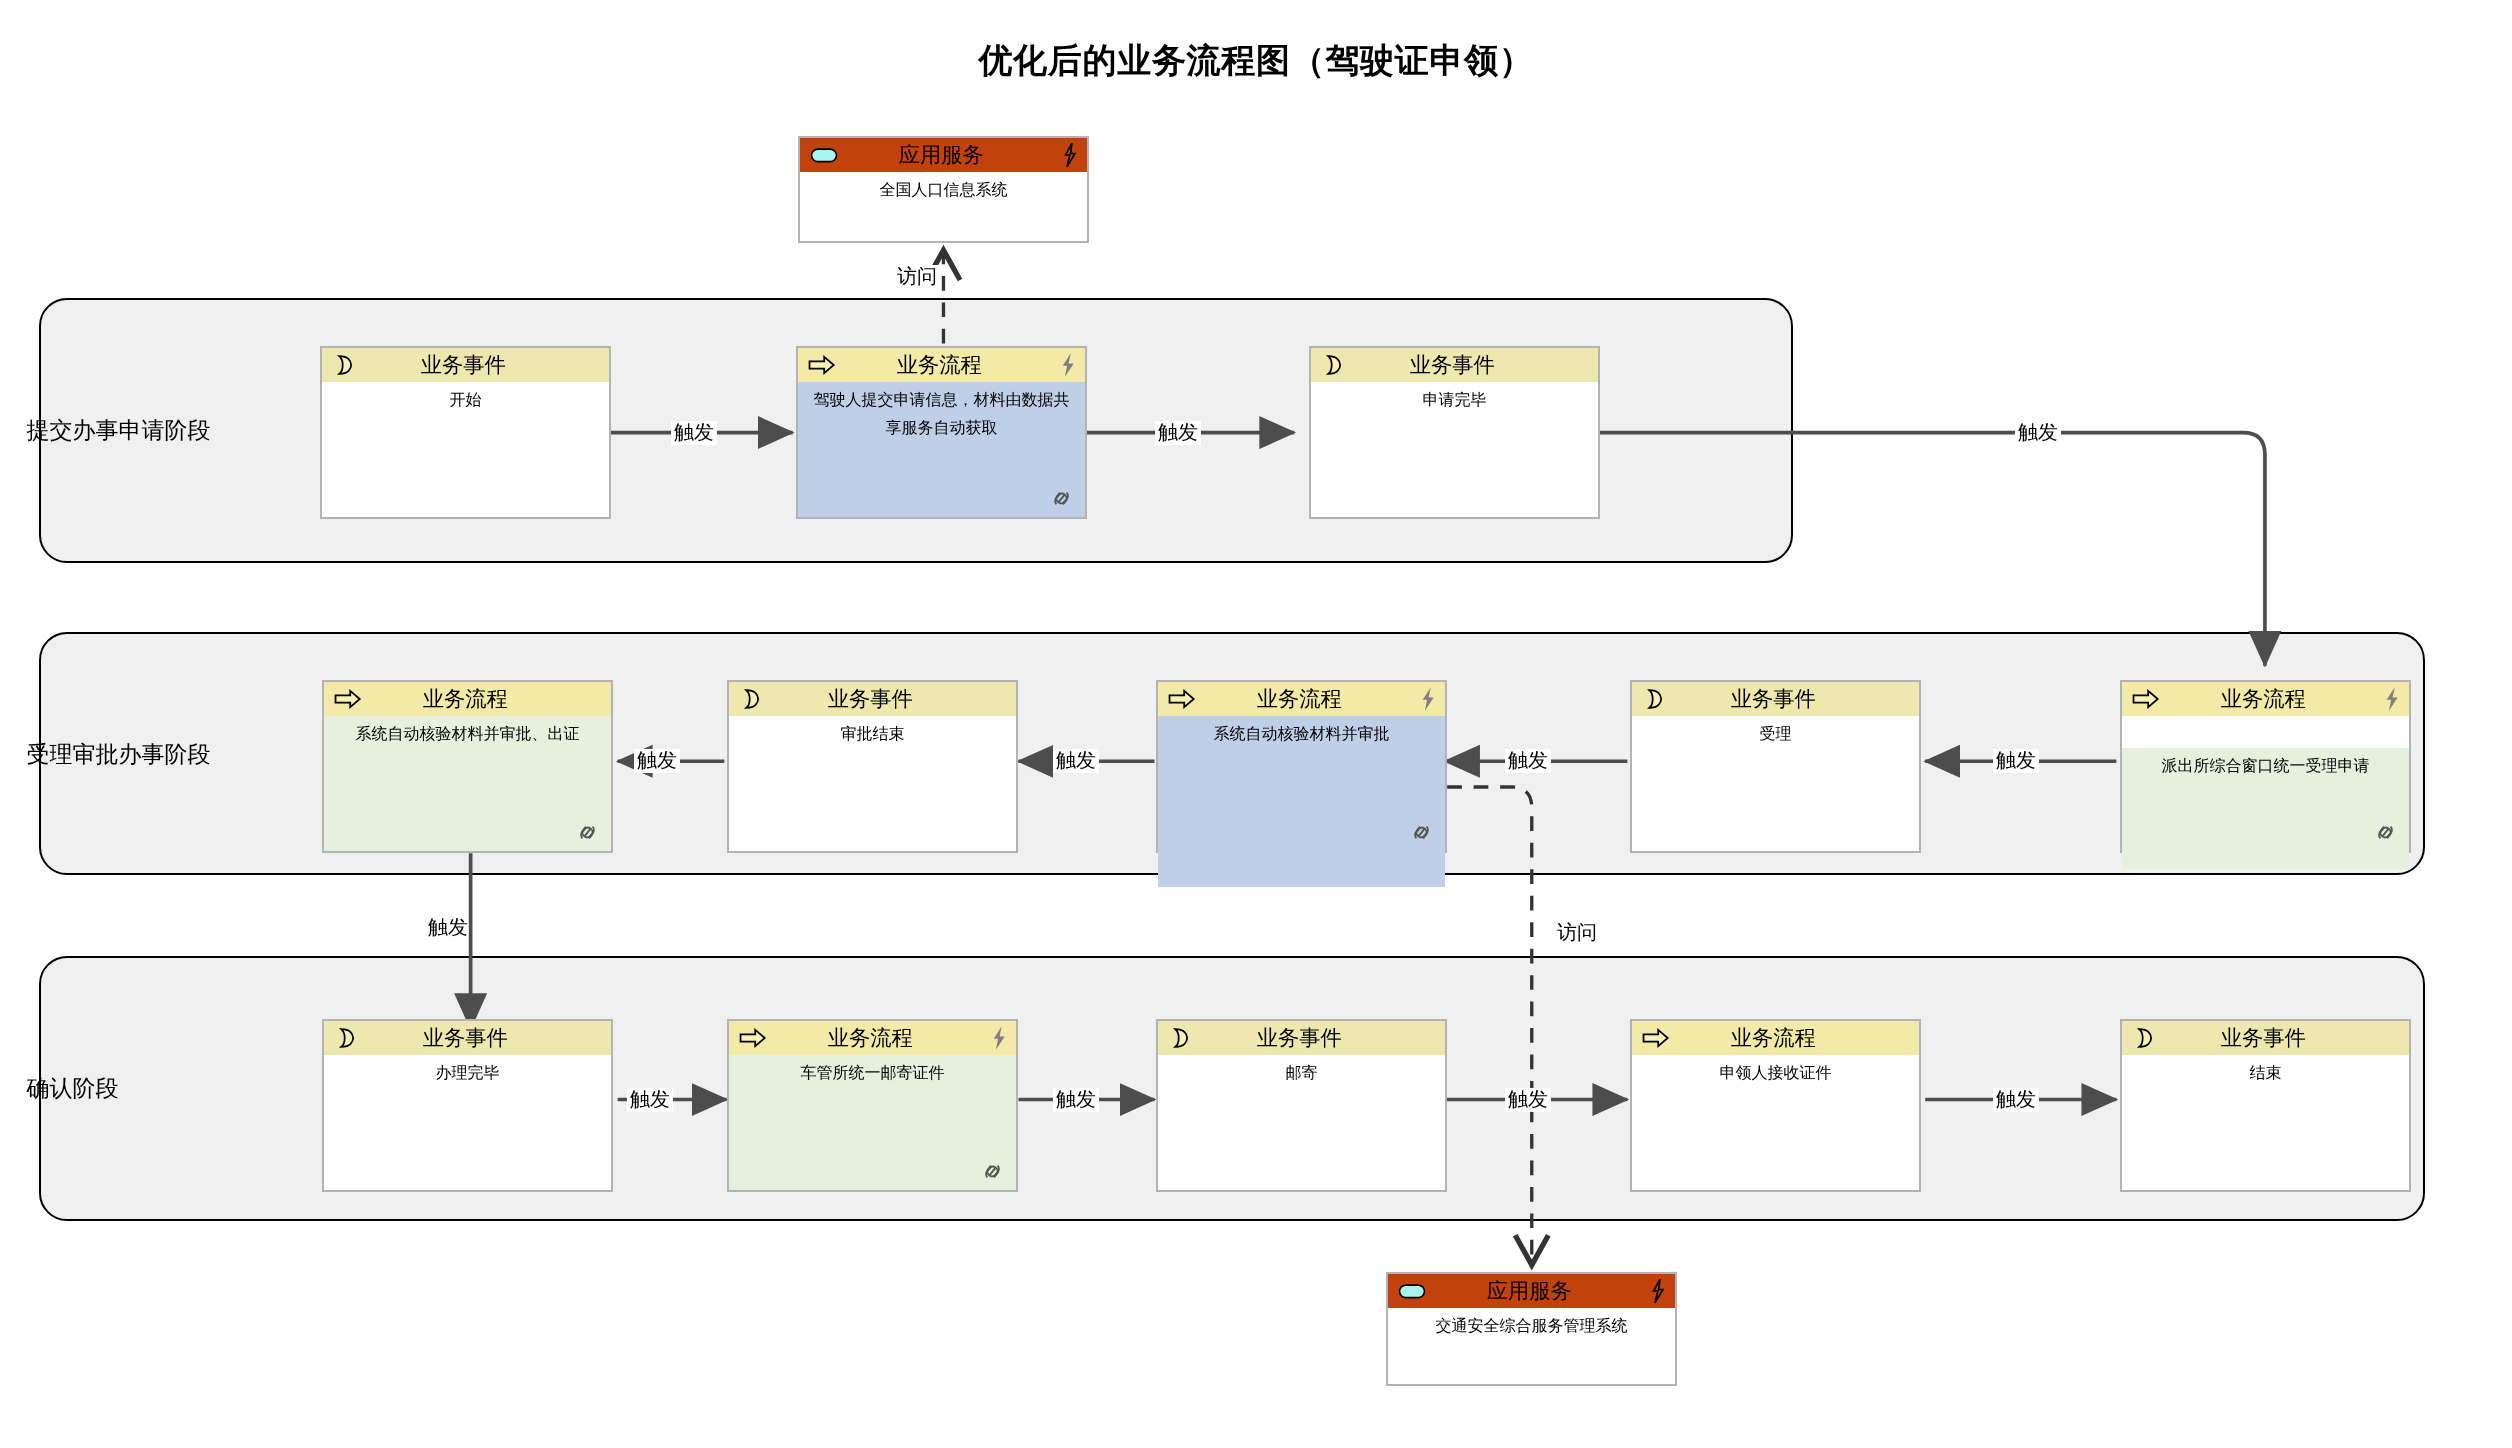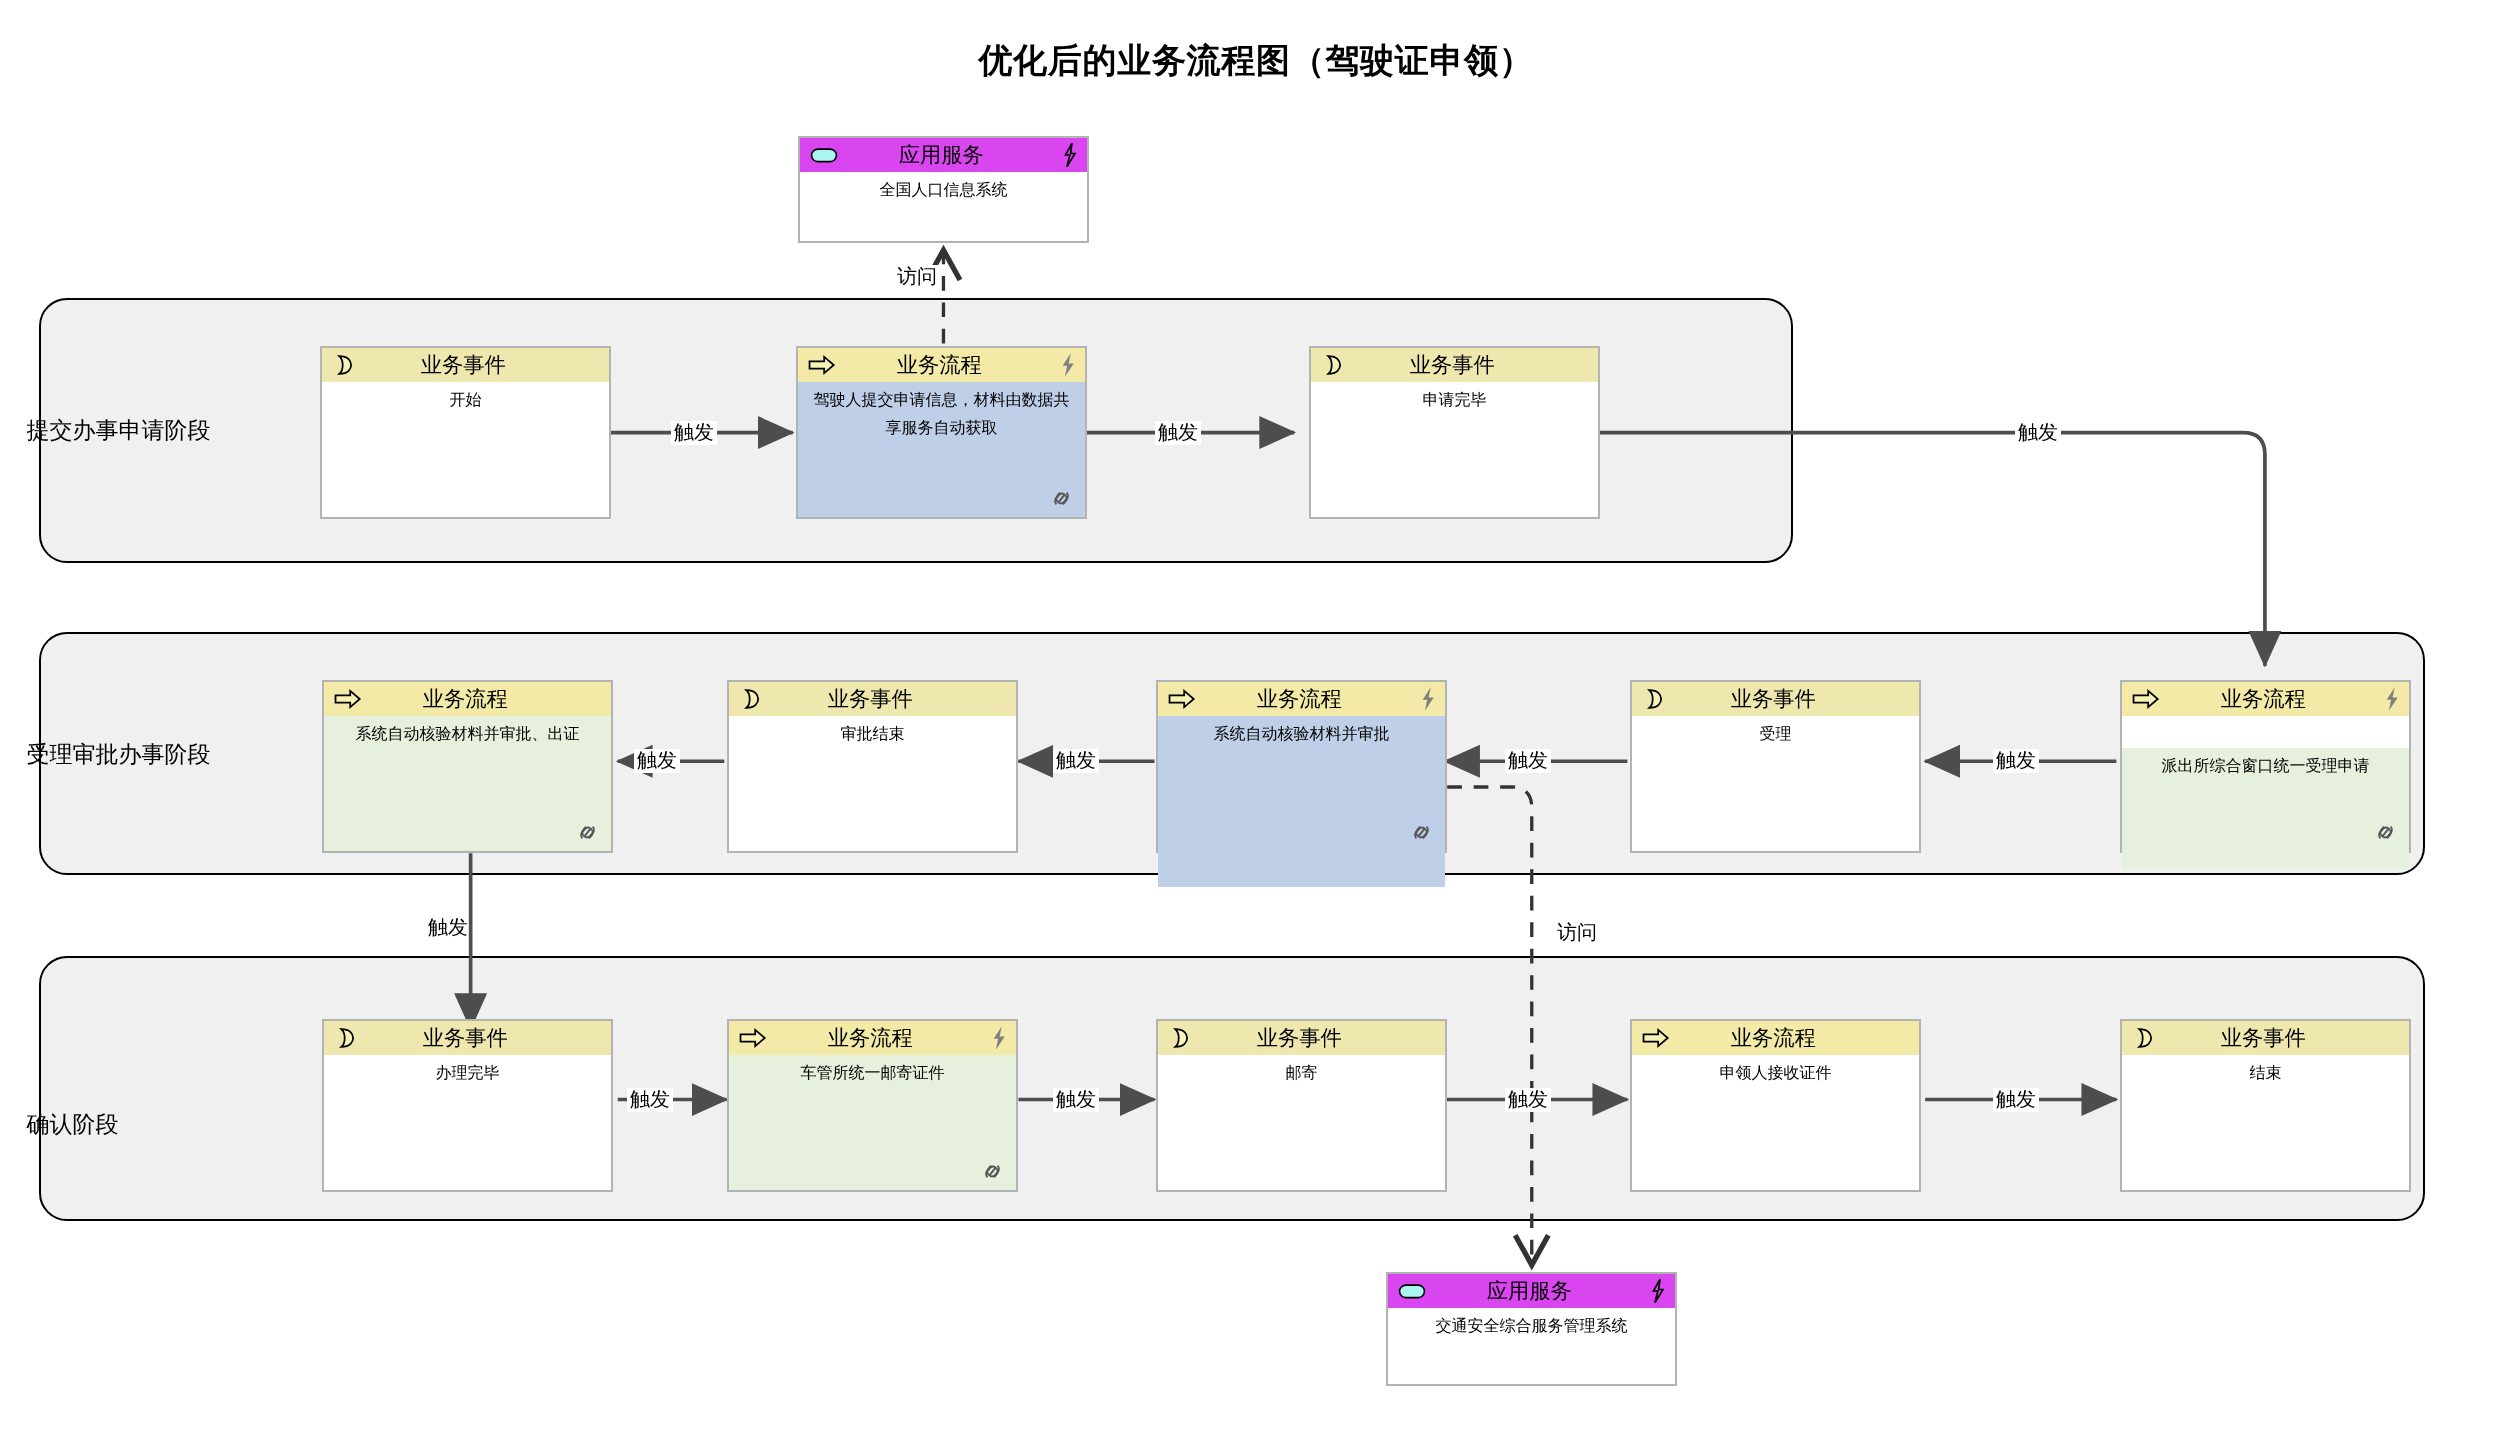--- a/index.html
+++ b/index.html
@@ -52,21 +52,21 @@
     text-align:center;font-size:16px;line-height:28px;color:#000;
     white-space:pre-line;
   }
   .link-icon{
     position:absolute;right:8.8px;bottom:5.9px;width:29px;height:25px;display:block;
   }
 
   
   .head-event{background:#eee8af;}
   .head-process{background:#f2eaa6;}
-  .head-appsvc{background:#d946ef;}
+  .head-appsvc{background:#c2410c;}
   .body-white{background:#ffffff;}
   .body-blue{background:#c0cfe8;}
   .body-green{background:#e7efdd;}
 
   
   .edge-label{
     position:absolute;background:#ffffff;font-size:20px;color:#000;
     line-height:23.5px;padding:0 2.9px;white-space:nowrap;
   }
   .edge-label.plain{background:transparent;}
@@ -77,21 +77,21 @@
 <div id="canvas">
 
   <div class="title">优化后的业务流程图（驾驶证申领）</div>
 
   <div class="phase" style="left:39px;top:298px;width:1754px;height:265px;"></div>
   <div class="phase" style="left:39px;top:632px;width:2386px;height:243px;"></div>
   <div class="phase" style="left:39px;top:956px;width:2386px;height:265px;"></div>
 
   <div class="phase-label" style="top:430px;">提交办事申请阶段</div>
   <div class="phase-label" style="top:754px;">受理审批办事阶段</div>
-  <div class="phase-label" style="top:1124px;">确认阶段</div>
+  <div class="phase-label" style="top:1088px;">确认阶段</div>
 
   <svg width="2512" height="1449" style="position:absolute;left:0;top:0;pointer-events:none;" viewBox="0 0 3416 1970">
     <defs>
       <marker id="arrowSolid" markerWidth="11" markerHeight="11" refX="9.5" refY="5.5" orient="auto" markerUnits="strokeWidth">
         <path d="M0,1 L10,5.5 L0,10 z" fill="#4d4d4d"></path>
       </marker>
       <marker id="arrowOpen" markerWidth="12" markerHeight="12" refX="10" refY="6" orient="auto" markerUnits="strokeWidth">
         <path d="M1,1 L10,6 L1,11" fill="none" stroke="#333333" stroke-width="1.6"></path>
       </marker>
     </defs>

